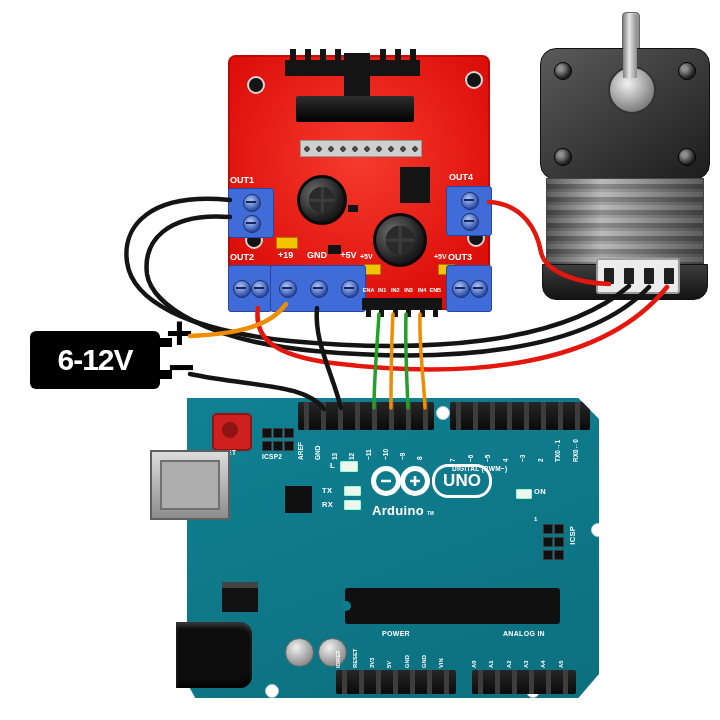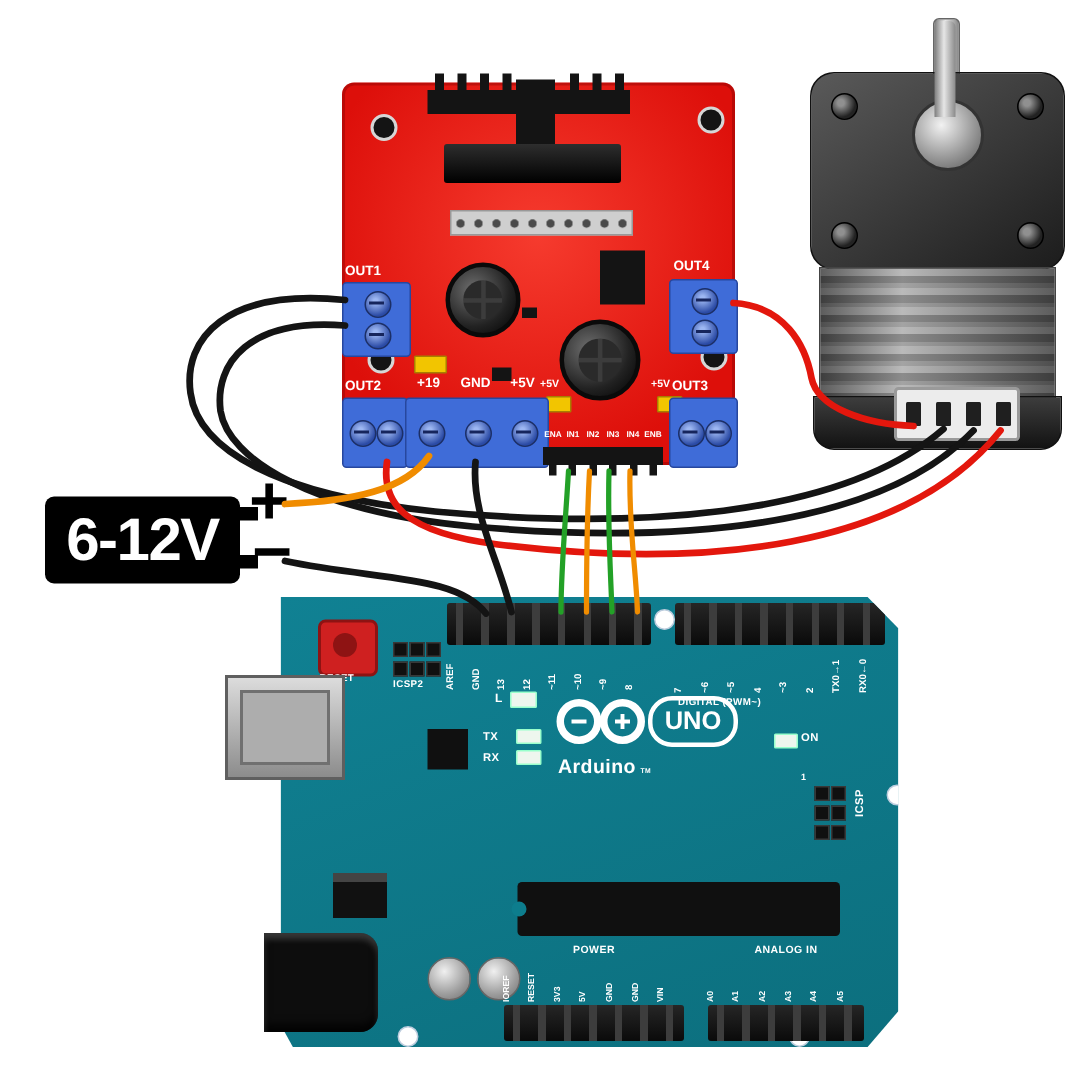--- a/index.html
+++ b/index.html
@@ -71,21 +71,21 @@
   .uno-badge{position:absolute;border:3px solid #fff;border-radius:16px;color:#fff;
        font-weight:bold;font-size:17px;display:flex;align-items:center;justify-content:center;}
   .usb{position:absolute;background:linear-gradient(180deg,#dcdcdc,#8c8c8c);border:2px solid #5f5f5f;}
   .usb-in{position:absolute;left:8px;top:8px;right:8px;bottom:8px;background:#adadad;border:2px solid #707070;}
   .jack{position:absolute;background:#0d0d0d;border-radius:0 12px 12px 0;
         box-shadow:inset 0 4px 4px rgba(255,255,255,.18),inset 0 -5px 6px rgba(0,0,0,.8);}
 
   
   .supply{position:absolute;background:#000;border-radius:6px;display:flex;
           align-items:center;justify-content:center;}
-  .supply span{color:#fff;font-size:40px;font-weight:bold;letter-spacing:-1px;}
+  .supply span{color:#fff;font-size:30px;font-weight:bold;letter-spacing:-1px;}
   .sign{position:absolute;color:#000;font-size:46px;font-weight:900;line-height:1;}
 
   svg.wires{position:absolute;left:0;top:0;pointer-events:none;}
   svg.wires path{fill:none;stroke-linecap:round;}
 </style>
 </head>
 <body>
 
 <div class="stage">
 

